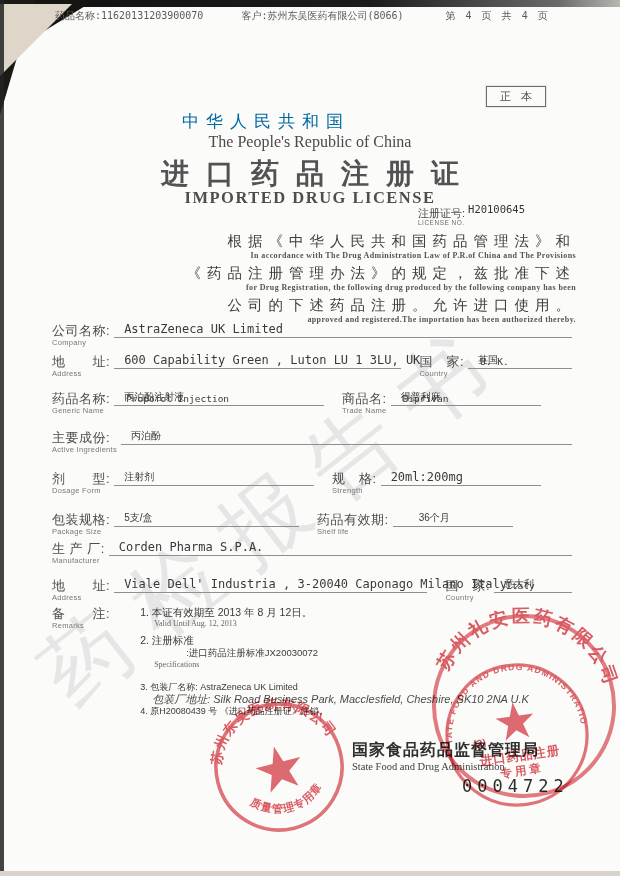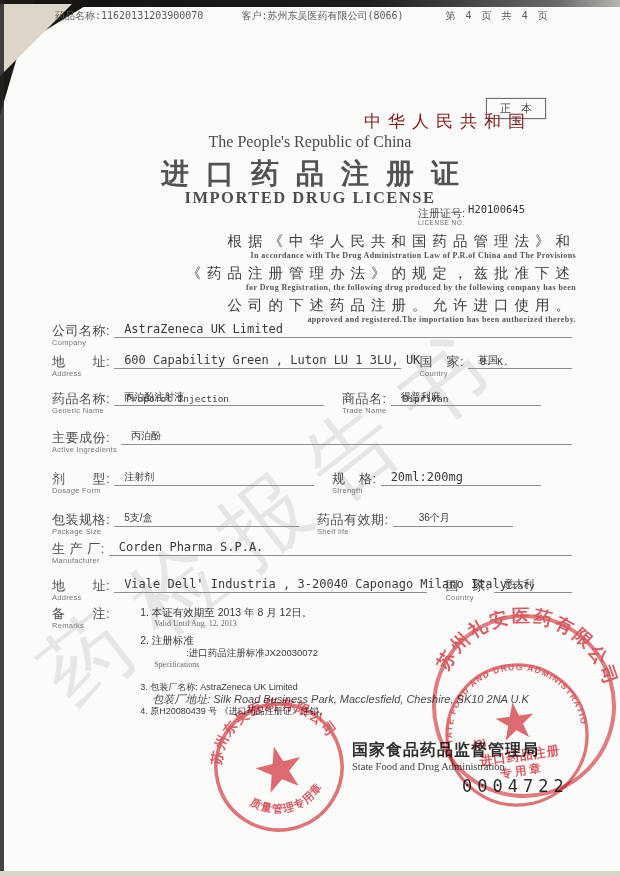--- a/index.html
+++ b/index.html
@@ -20,27 +20,27 @@
     border-left:34px solid #1c1a17;border-bottom:115px solid transparent;}
   .corner-fold{position:absolute;left:0;top:4px;width:0;height:0;
     border-top:72px solid #ddd6c9;border-right:72px solid transparent;}
   
   .scan-header{position:absolute;top:9px;left:40px;width:560px;
     font-family:"DejaVu Sans Mono",monospace;font-size:10px;color:#5a5a5a;display:flex;}
   .scan-header .h-merge{margin-left:15px;}
   .scan-header .h-cust{margin-left:38px;}
   .scan-header .h-page{margin-left:42px;letter-spacing:2px;}
   
-  .orig-box{position:absolute;left:486px;top:98px;width:58px;height:19px;
+  .orig-box{position:absolute;left:486px;top:86px;width:58px;height:19px;
     border:1px solid #6d6d6d;box-shadow:0 0 0 1px #e7e7e3;
     font-size:11px;color:#4e4e4e;letter-spacing:10px;text-indent:10px;
     display:flex;align-items:center;justify-content:center;}
   
-  .t-cn{position:absolute;top:110px;left:0;width:532px;text-align:right;
-    font-size:17px;letter-spacing:7px;color:#7f1d1d;}
+  .t-cn{position:absolute;top:110px;left:0;width:532px;text-align:center;
+    font-size:17px;letter-spacing:7px;color:#0369a1;}
   .t-en{position:absolute;top:133px;left:0;width:620px;text-align:center;
     font-family:"Liberation Serif",serif;font-size:16px;color:#4a4a4a;}
   .t-big{position:absolute;top:155px;left:0;width:620px;text-align:center;
     font-size:28px;font-weight:bold;letter-spacing:17px;color:#525252;text-indent:17px;}
   .t-big-en{position:absolute;top:188px;left:0;width:620px;text-align:center;
     font-family:"Liberation Serif",serif;font-size:16.5px;font-weight:bold;
     letter-spacing:1.5px;color:#4e4e4e;}
   .licno{position:absolute;left:418px;top:206px;font-size:11px;color:#4a4a4a;}
   .licno .no{font-family:"DejaVu Sans Mono",monospace;font-size:10.5px;color:#333;
     position:relative;top:-4px;margin-left:3px;}

